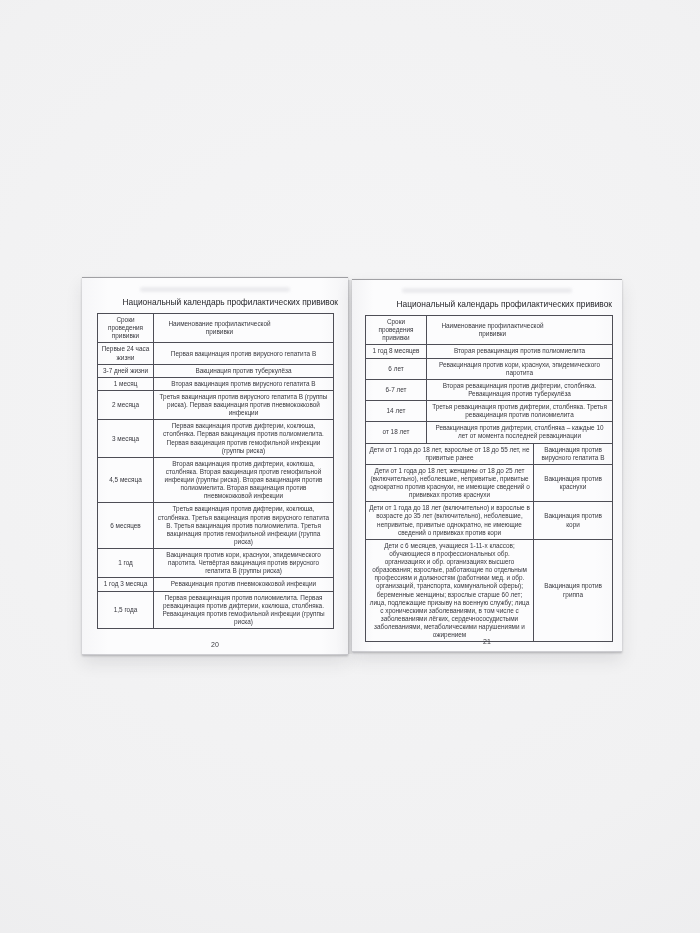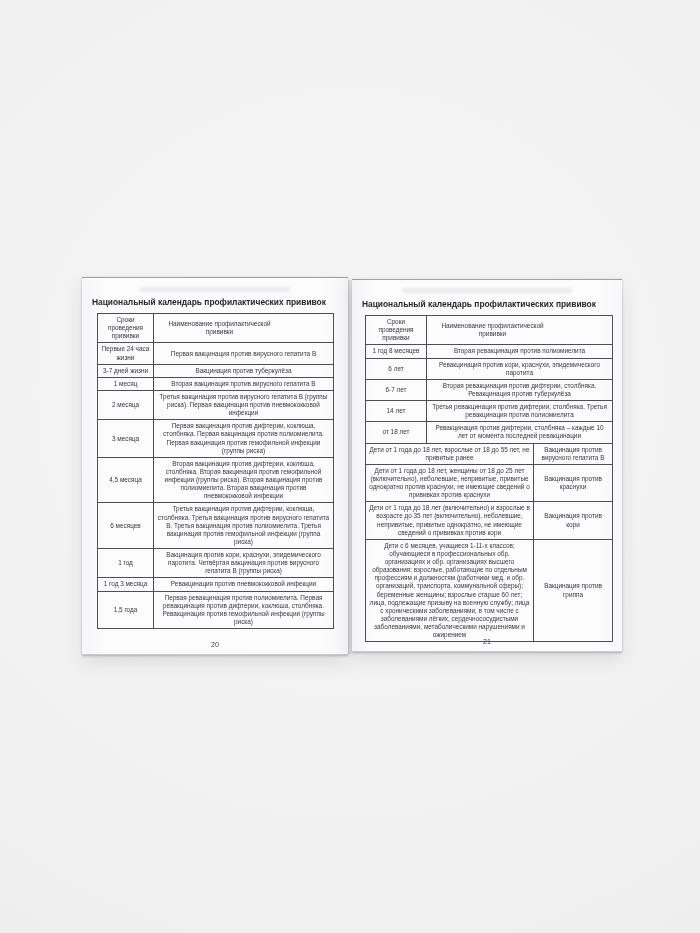--- a/index.html
+++ b/index.html
@@ -33,22 +33,22 @@
   }
   .spine{
     width:4px;height:374px;margin-top:3px;
     background:linear-gradient(to right,rgba(90,90,98,.18),rgba(90,90,98,.04));
   }
   .ghost{
     position:absolute;height:5px;border-radius:2px;
     background:rgba(150,150,160,.16);filter:blur(1.4px);
   }
   .page-title{
-    margin:20px 10px 6px 10px;text-align:left;
-    font-size:8.4px;font-weight:bold;color:#26262b;line-height:1.2;
+    margin:20px 10px 6px 10px;text-align:right;
+    font-size:8.4px;font-weight:normal;color:#26262b;line-height:1.2;
     position:relative;
   }
   .tbl{
     border:1px solid #4e4e56;color:#38383f;
     font-size:6.4px;line-height:1.27;
   }
   .tbl-left{margin:0 14px 0 15px;}
   .tbl-right{margin:0 9px 0 13px;}
   .row{display:flex;align-items:stretch;}
   .row + .row{border-top:1px solid #4e4e56;}

